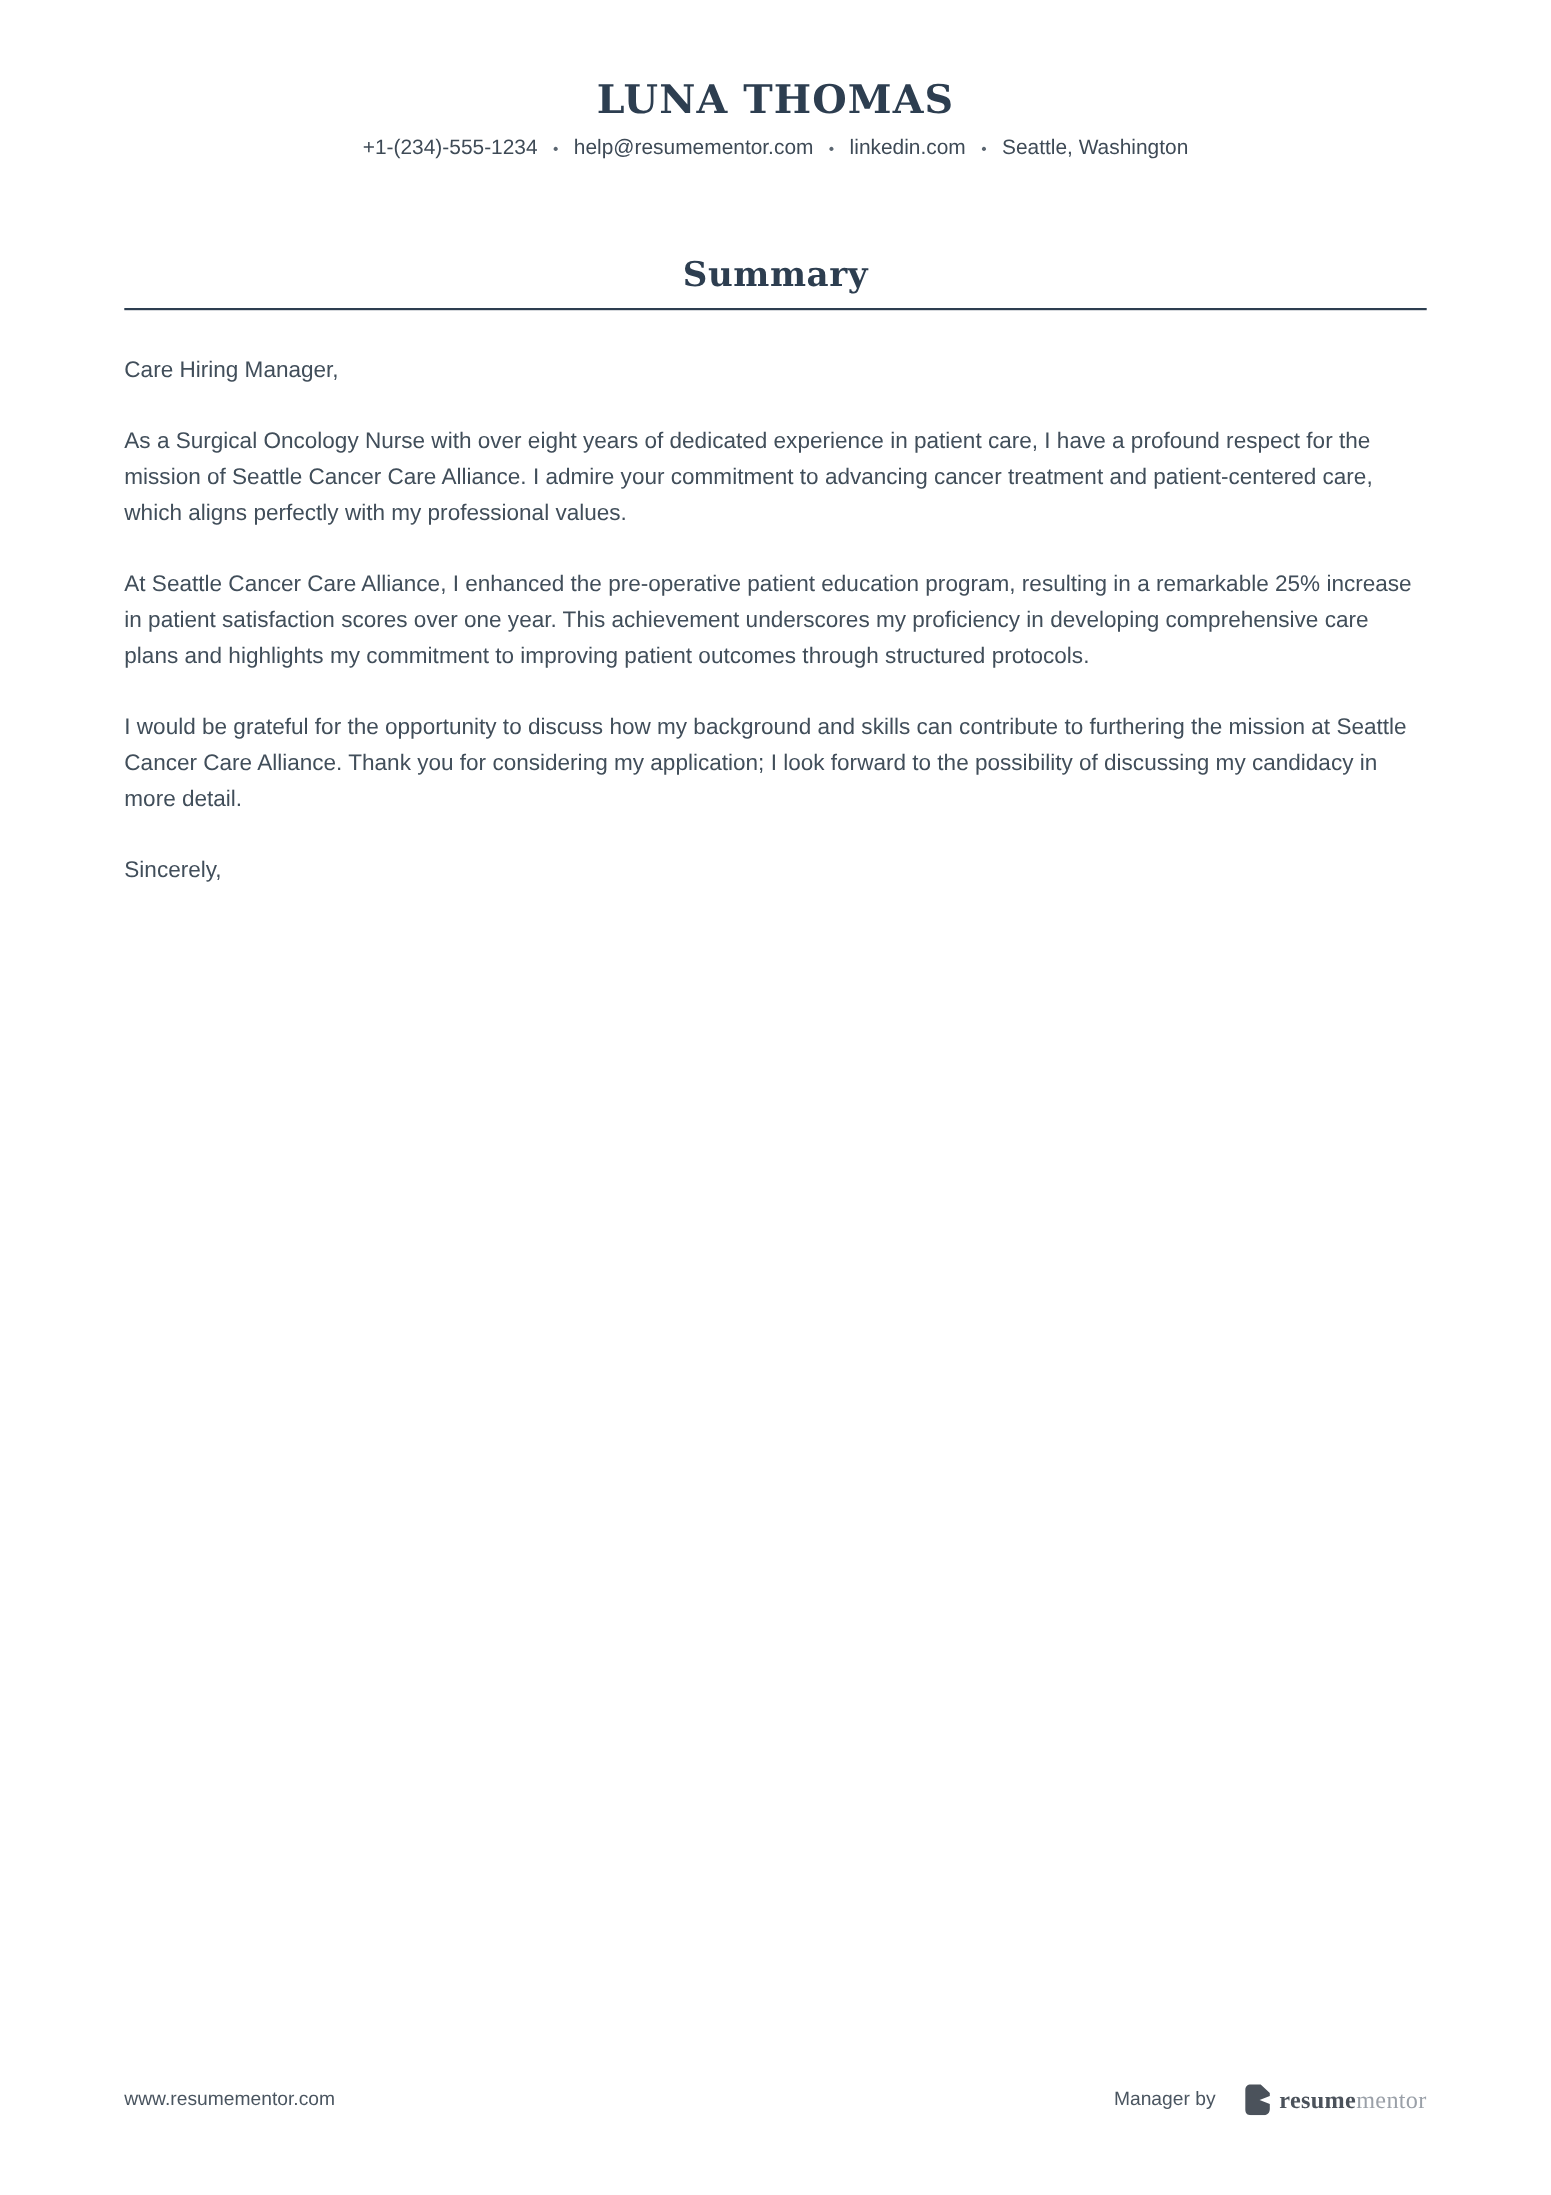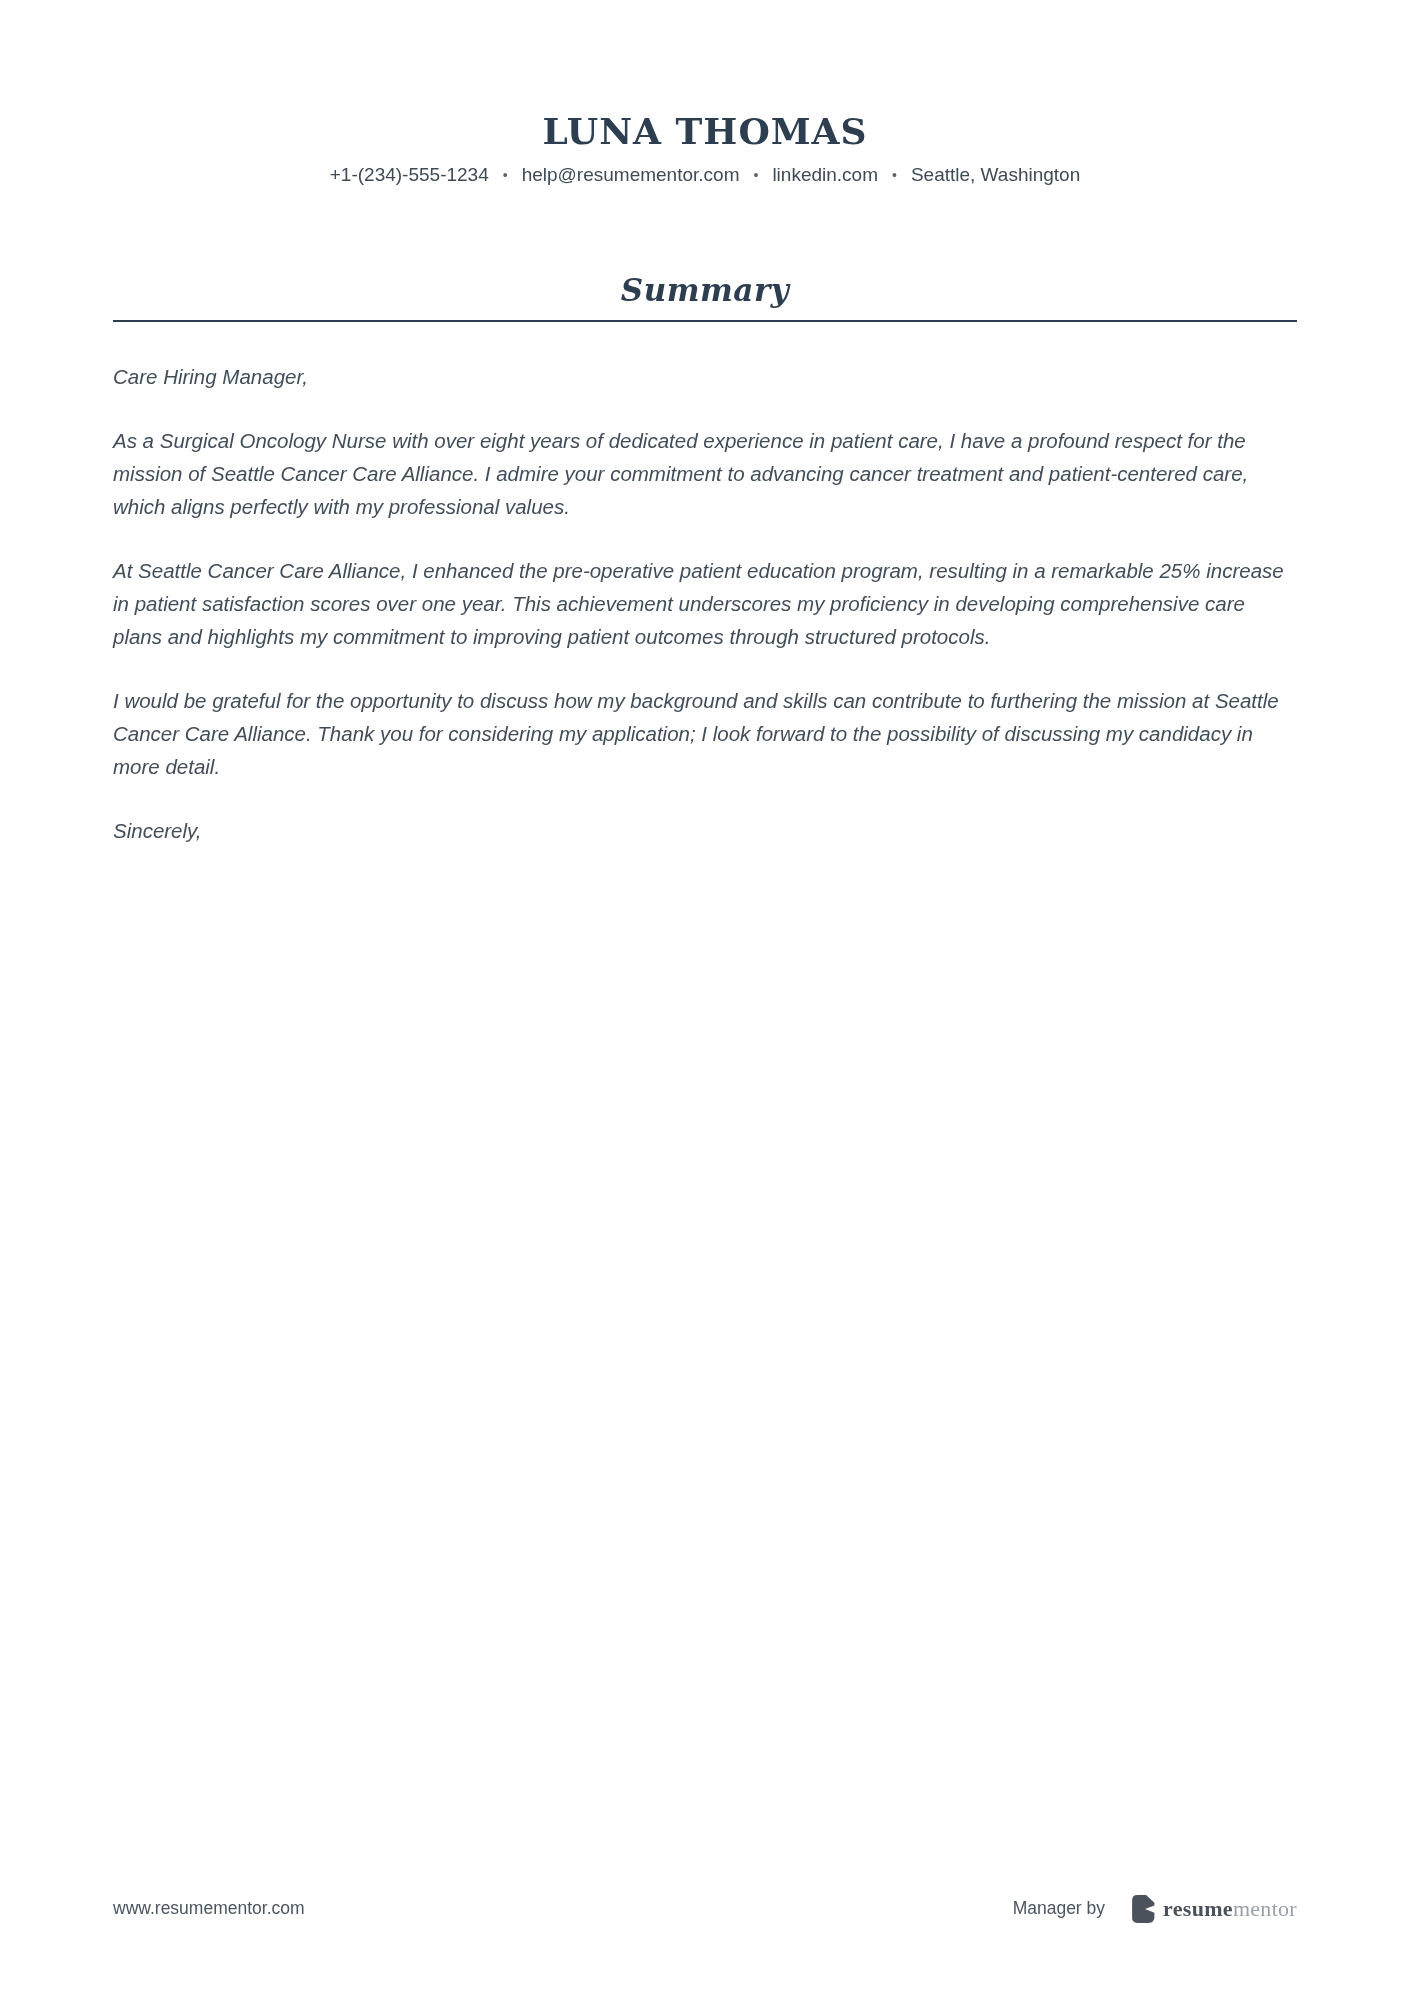--- a/index.html
+++ b/index.html
@@ -16,21 +16,21 @@
   html,body{background:#fff;}
   body{
     width:1410px;height:1995px;
     font-family:"Liberation Sans", sans-serif;
     position:relative;
   }
   .page{
     width:1410px;height:1995px;
     background:var(--page-bg);
     position:relative;
-    padding:112px 113px 0 113px;
+    padding:72px 113px 0 113px;
   }
   
   .header{text-align:center;}
   .candidate-name{
     font-family:"DejaVu Serif","Liberation Serif",serif;
     font-weight:700;
     font-size:36px;
     letter-spacing:1px;
     color:var(--heading);
     line-height:1.1;
@@ -49,21 +49,21 @@
     justify-content:center;
     align-items:center;
     gap:14px;
   }
   .contact .dot{
     font-size:14px;
     color:#5a6570;
     line-height:1;
   }
   
-  .summary{margin-top:86px;font-style:italic;}
+  .summary{margin-top:86px;}
   .section-heading{
     font-family:"DejaVu Serif","Liberation Serif",serif;
     font-weight:600;
     font-size:31px;
     color:var(--heading);
     text-align:center;
     letter-spacing:0.5px;
   }
   .section-divider{
     border:none;

